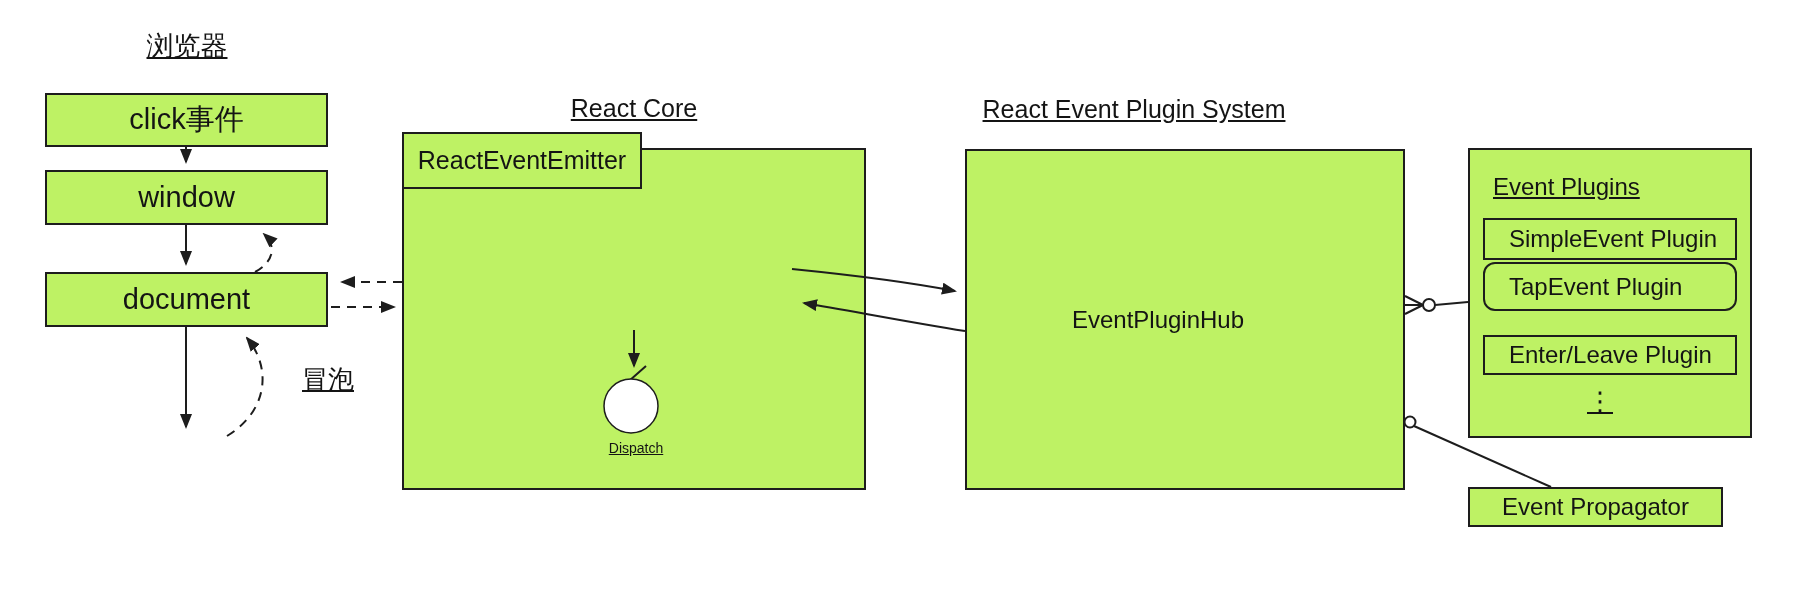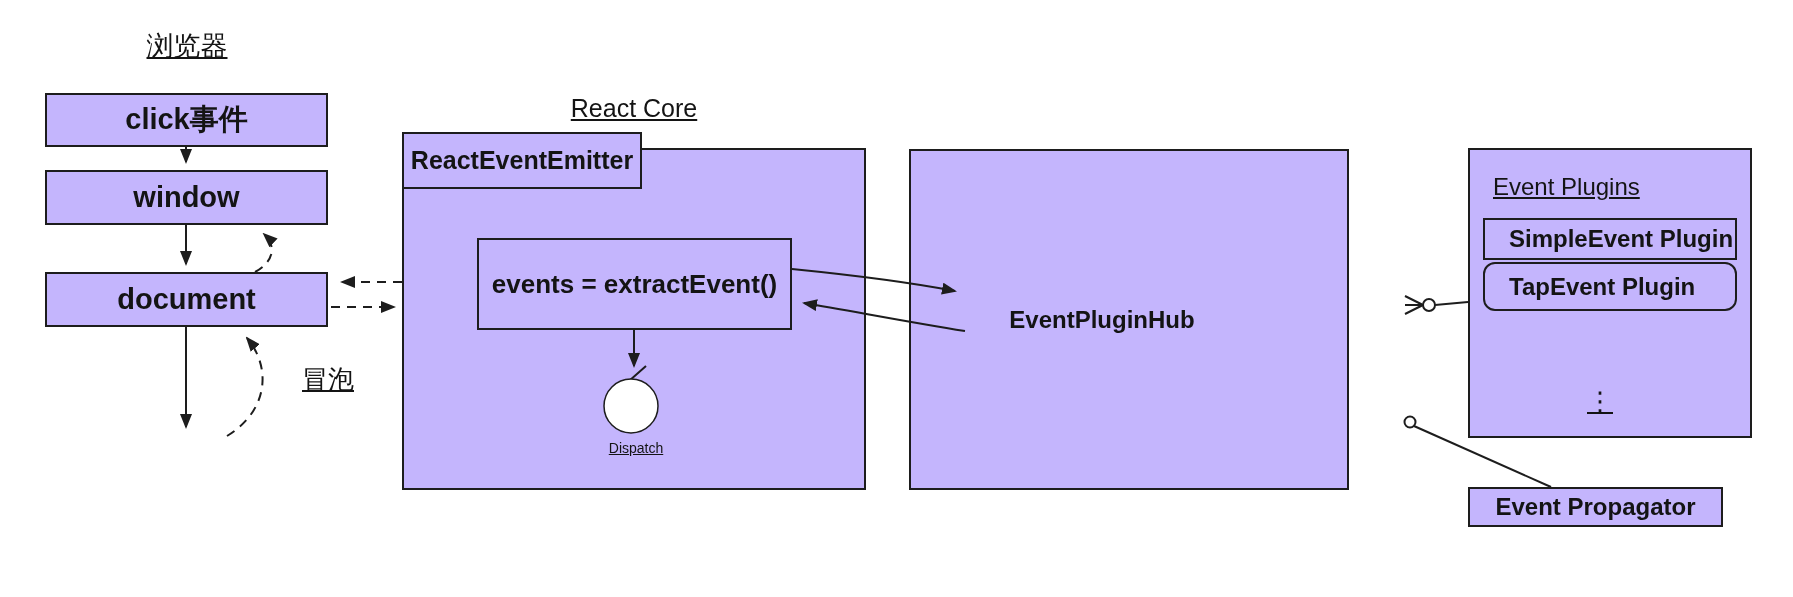--- a/index.html
+++ b/index.html
@@ -12,24 +12,23 @@
     position:relative;
     width:1793px;height:597px;
     background:var(--bg);
     font-family:"Liberation Sans", sans-serif;
     color:var(--text);
     overflow:hidden;
   }
   .box{
     position:absolute;box-sizing:border-box;
     border:2px solid var(--line);
-    background:#c4b5fd;
+    background:#bef264;
     display:flex;align-items:center;justify-content:center;
     white-space:nowrap;
-    font-weight:bold;
   }
   .label{position:absolute;white-space:nowrap;line-height:1;text-decoration:underline;}
   .centerx{transform:translateX(-50%);}
   .lbox{left:45px;width:283px;font-size:29px;}
   .plugin-item{left:1483px;width:254px;font-size:24px;justify-content:flex-start;padding-left:24px;}
   svg.arrows{position:absolute;left:0;top:0;pointer-events:none;}
 </style>
 </head>
 <body>
 
@@ -42,33 +41,34 @@
   <div class="box lbox" style="top:272px;height:55px;">document</div>
 
   <div class="label" style="left:290px;top:366px;font-size:26px;margin-left:12px;">冒泡</div>
 
   <div class="label centerx" style="left:634px;top:96px;font-size:25px;">React Core</div>
 
   <div class="box" style="left:402px;top:148px;width:464px;height:342px;"></div>
 
   <div class="box" style="left:402px;top:132px;width:240px;height:57px;font-size:25px;">ReactEventEmitter</div>
 
-  <div class="box" style="left:477px;top:238px;width:315px;height:92px;font-size:26px;">events = extractEvent()</div>
 
   <div class="label centerx" style="left:636px;top:441px;font-size:14px;">Dispatch</div>
 
+  <div class="label centerx" style="left:1134px;top:97px;font-size:25px;">React Event Plugin System</div>
 
-  <div class="box" style="left:909px;top:149px;width:440px;height:341px;font-size:24px;padding-right:54px;">EventPluginHub</div>
+  <div class="box" style="left:965px;top:149px;width:440px;height:341px;font-size:24px;padding-right:54px;">EventPluginHub</div>
 
   <div class="box" style="left:1468px;top:148px;width:284px;height:290px;"></div>
 
   <div class="label" style="left:1493px;top:175px;font-size:24px;">Event Plugins</div>
 
   <div class="box plugin-item" style="top:218px;height:42px;">SimpleEvent Plugin</div>
   <div class="box plugin-item" style="top:262px;height:49px;border-radius:12px;">TapEvent Plugin</div>
+  <div class="box plugin-item" style="top:335px;height:40px;">Enter/Leave Plugin</div>
 
   <div class="label centerx" style="left:1600px;top:388px;font-size:26px;">⋮</div>
 
   <div class="box" style="left:1468px;top:487px;width:255px;height:40px;font-size:24px;">Event Propagator</div>
 
   <svg class="arrows" width="1793" height="597" viewBox="0 0 1793 597">
     <defs>
       <marker id="ah" markerUnits="userSpaceOnUse" markerWidth="15" markerHeight="12" refX="13" refY="6" orient="auto">
         <path d="M0 0 L15 6 L0 12 Z" fill="#1d1d1d"></path>
       </marker>

